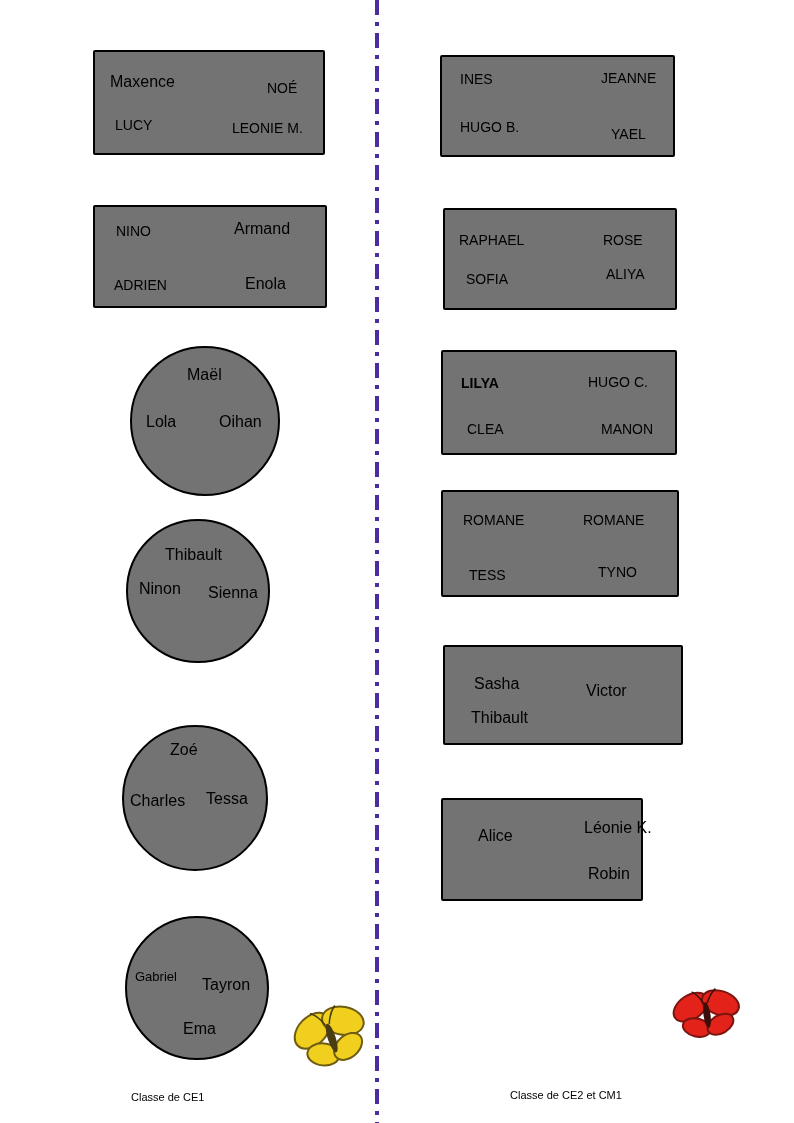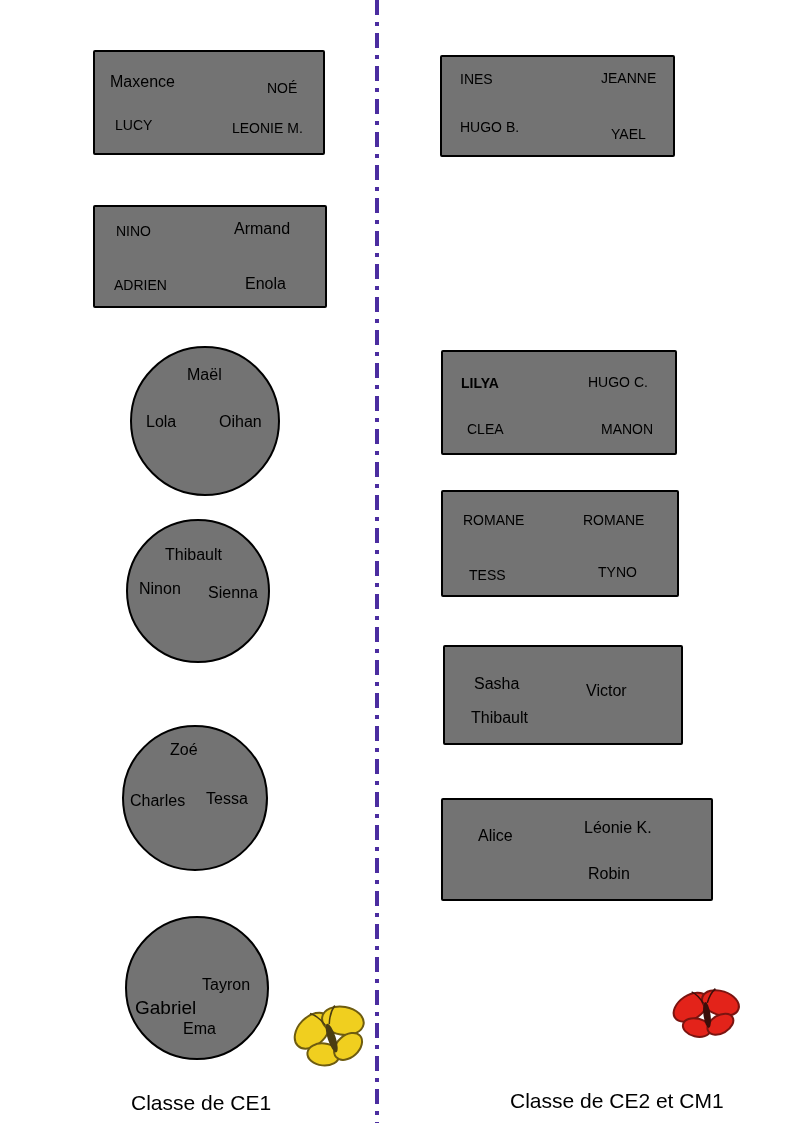--- a/index.html
+++ b/index.html
@@ -10,21 +10,21 @@
     font-family:"Liberation Sans", sans-serif;
     color:#000;
     overflow:hidden;
   }
   .group{position:absolute;background:#737373;border:2px solid #000;box-sizing:border-box;}
   .group.rect{border-radius:2px;}
   .group.circle{border-radius:50%;}
   .name{position:absolute;white-space:nowrap;color:#000;line-height:1;}
   .n-sm{font-size:14px;}
   .n-lg{font-size:16px;}
-  .caption{position:absolute;font-size:21px;white-space:nowrap;}
+  .caption{position:absolute;font-size:11px;white-space:nowrap;}
   .divider-svg{position:absolute;left:373px;top:0;}
   .butterfly{position:absolute;}
 </style>
 </head>
 <body>
 
 <div class="page">
 
   <svg class="divider-svg" width="8" height="1123" aria-hidden="true">
     <line x1="4" y1="0" x2="4" y2="1123" stroke-width="4" stroke-dasharray="15 7 4 7" stroke="#4b2da0"></line>
@@ -56,34 +56,40 @@
     <span class="name n-lg" style="left:80px;top:64px;">Sienna</span>
   </div>
 
   <div class="group circle" style="left:122px;top:725px;width:146px;height:146px;">
     <span class="name n-lg" style="left:46px;top:15px;">Zoé</span>
     <span class="name n-lg" style="left:6px;top:66px;">Charles</span>
     <span class="name n-lg" style="left:82px;top:64px;">Tessa</span>
   </div>
 
   <div class="group circle" style="left:125px;top:916px;width:144px;height:144px;">
-    <span class="name n-lg" style="left:8px;top:80px;font-size:19px;">Gabriel</span>
+    <span class="name n-lg" style="left:8px;top:52px;font-size:13px;">Gabriel</span>
     <span class="name n-lg" style="left:75px;top:59px;">Tayron</span>
     <span class="name n-lg" style="left:56px;top:103px;">Ema</span>
   </div>
 
   <div class="caption" style="left:131px;top:1091px;">Classe de CE1</div>
 
   <div class="group rect" style="left:440px;top:55px;width:235px;height:102px;">
     <span class="name n-sm" style="left:18px;top:15px;">INES</span>
     <span class="name n-sm" style="left:159px;top:14px;">JEANNE</span>
     <span class="name n-sm" style="left:18px;top:63px;">HUGO B.</span>
     <span class="name n-sm" style="left:169px;top:70px;">YAEL</span>
   </div>
 
+  <div class="group rect" style="left:443px;top:208px;width:234px;height:102px;">
+    <span class="name n-sm" style="left:14px;top:23px;">RAPHAEL</span>
+    <span class="name n-sm" style="left:158px;top:23px;">ROSE</span>
+    <span class="name n-sm" style="left:21px;top:62px;">SOFIA</span>
+    <span class="name n-sm" style="left:161px;top:57px;">ALIYA</span>
+  </div>
 
   <div class="group rect" style="left:441px;top:350px;width:236px;height:105px;">
     <span class="name n-sm" style="left:18px;top:24px;font-weight:bold;">LILYA</span>
     <span class="name n-sm" style="left:145px;top:23px;">HUGO C.</span>
     <span class="name n-sm" style="left:24px;top:70px;">CLEA</span>
     <span class="name n-sm" style="left:158px;top:70px;">MANON</span>
   </div>
 
   <div class="group rect" style="left:441px;top:490px;width:238px;height:107px;">
     <span class="name n-sm" style="left:20px;top:21px;">ROMANE</span>
@@ -91,21 +97,21 @@
     <span class="name n-sm" style="left:26px;top:76px;">TESS</span>
     <span class="name n-sm" style="left:155px;top:73px;">TYNO</span>
   </div>
 
   <div class="group rect" style="left:443px;top:645px;width:240px;height:100px;">
     <span class="name n-lg" style="left:29px;top:29px;">Sasha</span>
     <span class="name n-lg" style="left:141px;top:36px;">Victor</span>
     <span class="name n-lg" style="left:26px;top:63px;">Thibault</span>
   </div>
 
-  <div class="group rect" style="left:441px;top:798px;width:272px;height:103px;">
+  <div class="group rect" style="left:441px;top:798px;width:202px;height:103px;">
     <span class="name n-lg" style="left:35px;top:28px;">Alice</span>
     <span class="name n-lg" style="left:141px;top:20px;">Léonie K.</span>
     <span class="name n-lg" style="left:145px;top:66px;">Robin</span>
   </div>
 
   <div class="caption" style="left:498px;top:1089px;margin-left:12px;">Classe de CE2 et CM1</div>
 
   <svg class="butterfly" style="left:290px;top:998px;" width="85" height="82" viewBox="0 0 85 82" aria-hidden="true">
     <g transform="rotate(-18 42 41)">
       <ellipse cx="26" cy="27" rx="21" ry="14" transform="rotate(-28 26 27)" stroke-width="2" stroke="#6e5c10" fill="#f0cf1f"></ellipse>

